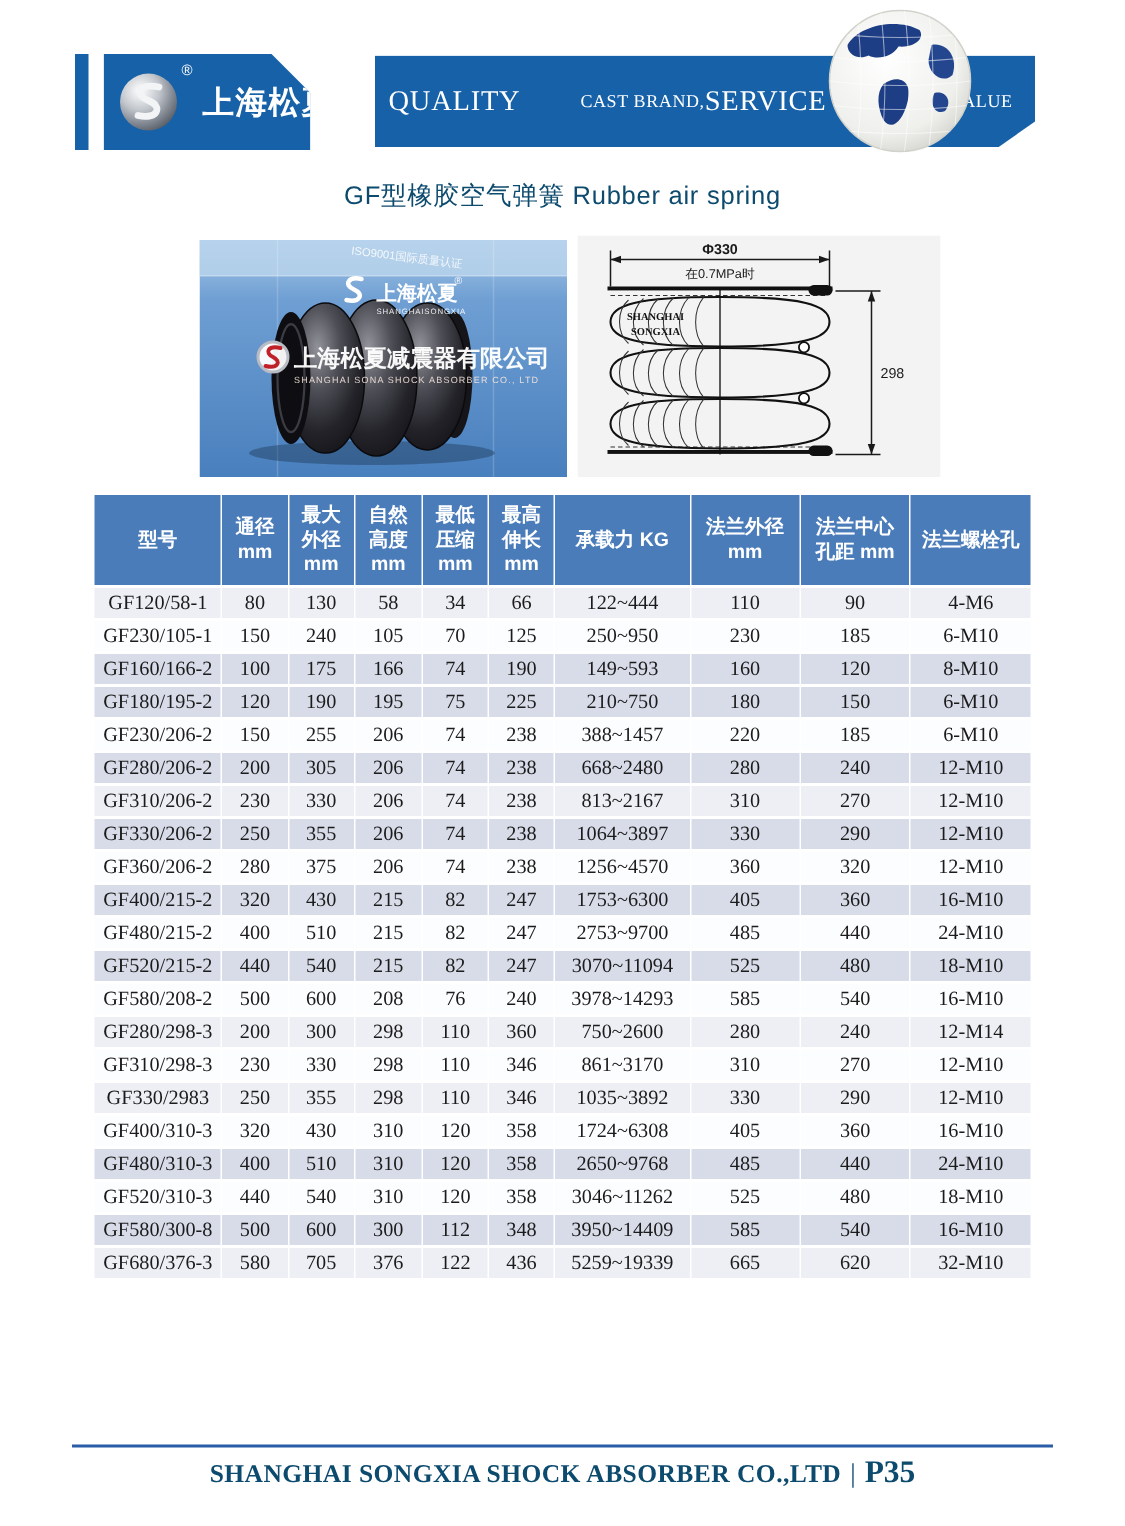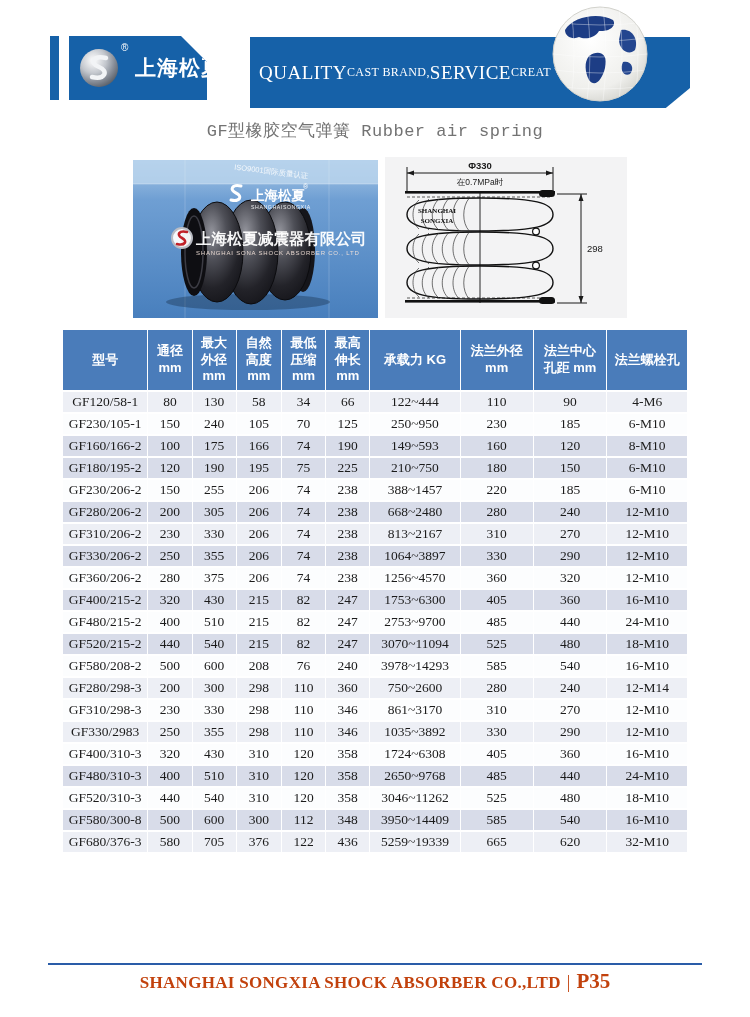--- a/index.html
+++ b/index.html
@@ -7,50 +7,50 @@
         font-family:"Liberation Sans",sans-serif;}
 
   
   .banner-bar-narrow{position:absolute;left:50px;top:36px;width:9px;height:64px;background:#1661a8;}
   .banner-logo{position:absolute;left:69px;top:36px;width:138px;height:64px;background:#1661a8;
       clip-path:polygon(0 0,calc(100% - 26px) 0,100% 26px,100% 100%,0 100%);
       display:flex;align-items:center;padding-left:10px;box-sizing:border-box;}
   .sphere-wrap{position:relative;width:40px;height:40px;flex:0 0 auto;}
   .reg-mark{color:#fff;font-size:10px;position:absolute;left:52px;top:6px;}
   .brand-cn{color:#fff;font-size:21px;font-weight:bold;margin-left:16px;letter-spacing:1px;white-space:nowrap;}
-  .banner-slogan{position:absolute;left:250px;top:37px;width:440px;height:71px;background:#1661a8;
+  .banner-slogan{position:absolute;left:250px;top:37px;width:440px;height:61px;background:#1661a8;
       clip-path:polygon(0 0,100% 0,100% 72%,94.5% 100%,0 100%);
       display:flex;align-items:center;padding-left:9px;box-sizing:border-box;color:#fff;
       font-family:"Liberation Serif",serif;white-space:nowrap;}
   .slogan-big{font-size:19px;letter-spacing:.5px;}
-  .slogan-small{font-size:12px;letter-spacing:.4px;}
+  .slogan-small{font-size:12px;letter-spacing:.4px;margin-left:40px;}
   .globe{position:absolute;left:551px;top:4px;}
 
   
-  .page-title{position:absolute;left:0;top:119px;width:100%;text-align:center;color:#737373;
-      font-family:Liberation Mono, monospace;font-size:17px;letter-spacing:.5px;}
+  .page-title{position:absolute;left:0;top:119px;width:100%;text-align:center;color:#0c4a6e;
+      font-family:Liberation Sans, sans-serif;font-size:17px;letter-spacing:.5px;}
 
   
   .product-photo{position:absolute;left:133px;top:160px;}
   .tech-diagram{position:absolute;left:385px;top:157px;}
 
   
   .table-wrap{position:absolute;left:62px;top:328px;width:626px;background:#fff;}
   table.spec{width:100%;border-collapse:separate;border-spacing:1px 2px;table-layout:fixed;background:#fff;}
   table.spec th{background:#4a7cba;color:#fff;font-size:13px;font-weight:bold;height:58px;
       vertical-align:middle;padding:1px 0;line-height:1.3;text-align:center;}
   table.spec td{height:20px;text-align:center;vertical-align:middle;color:#1b1b1b;
       font-family:"Liberation Serif",serif;font-size:13.5px;padding:0;}
   tr.row-white td{background:#fcfdfe;}
   tr.row-light td{background:#edeff5;}
   tr.row-dark  td{background:#d8dce9;}
 
   
   .footer-rule{position:absolute;left:48px;top:963px;width:654px;border-top:2px solid #2a5ca8;}
-  .footer{position:absolute;left:0;top:969px;width:100%;text-align:center;color:#c2410c;
+  .footer{position:absolute;left:0;top:969px;width:100%;text-align:center;color:#0c4a6e;
       font-family:"Liberation Serif",serif;font-weight:bold;}
   .footer .company{font-size:17px;letter-spacing:.3px;}
   .footer .sep{font-size:18px;margin:0 6px;font-weight:normal;}
   .footer .pageno{font-size:21px;}
 </style>
 </head>
 <body>
 
 <div class="page">
 

